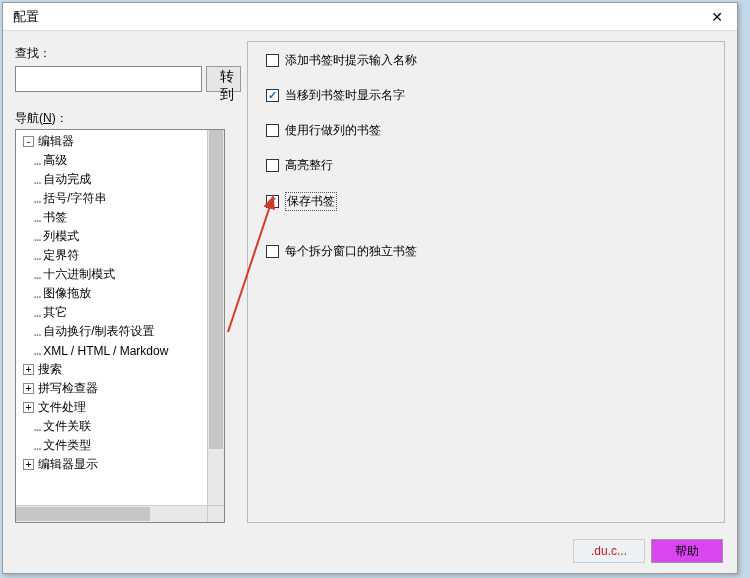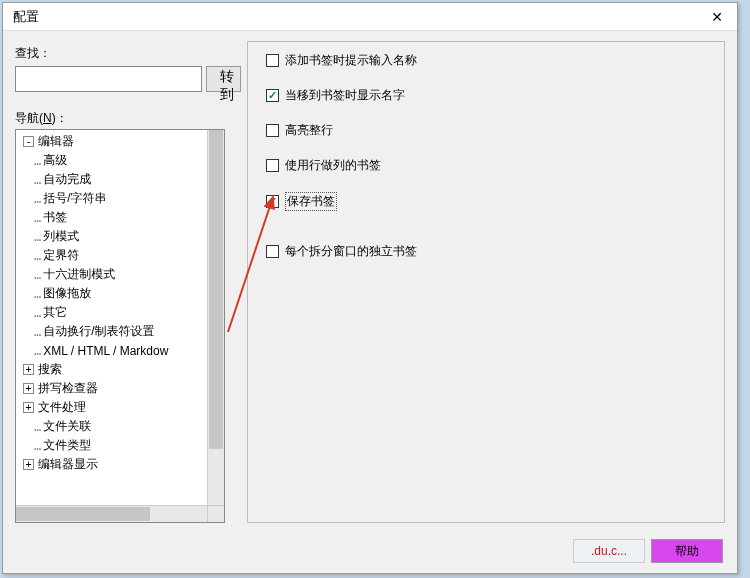--- a/index.html
+++ b/index.html
@@ -288,25 +288,25 @@
           <div class="check-row">
             <span class="checkbox"></span>
             <span>添加书签时提示输入名称</span>
           </div>
           <div class="check-row">
             <span class="checkbox checked"></span>
             <span>当移到书签时显示名字</span>
           </div>
           <div class="check-row">
             <span class="checkbox"></span>
+            <span>使用行做列的书签</span>
+          </div>
+          <div class="check-row">
+            <span class="checkbox"></span>
             <span>高亮整行</span>
-          </div>
-          <div class="check-row">
-            <span class="checkbox"></span>
-            <span>使用行做列的书签</span>
           </div>
           <div class="check-row">
             <span class="checkbox checked"></span>
             <span class="focused">保存书签</span>
           </div>
           <div class="check-row" style="margin-top: 32px;">
             <span class="checkbox"></span>
             <span>每个拆分窗口的独立书签</span>
           </div>
         </div>

